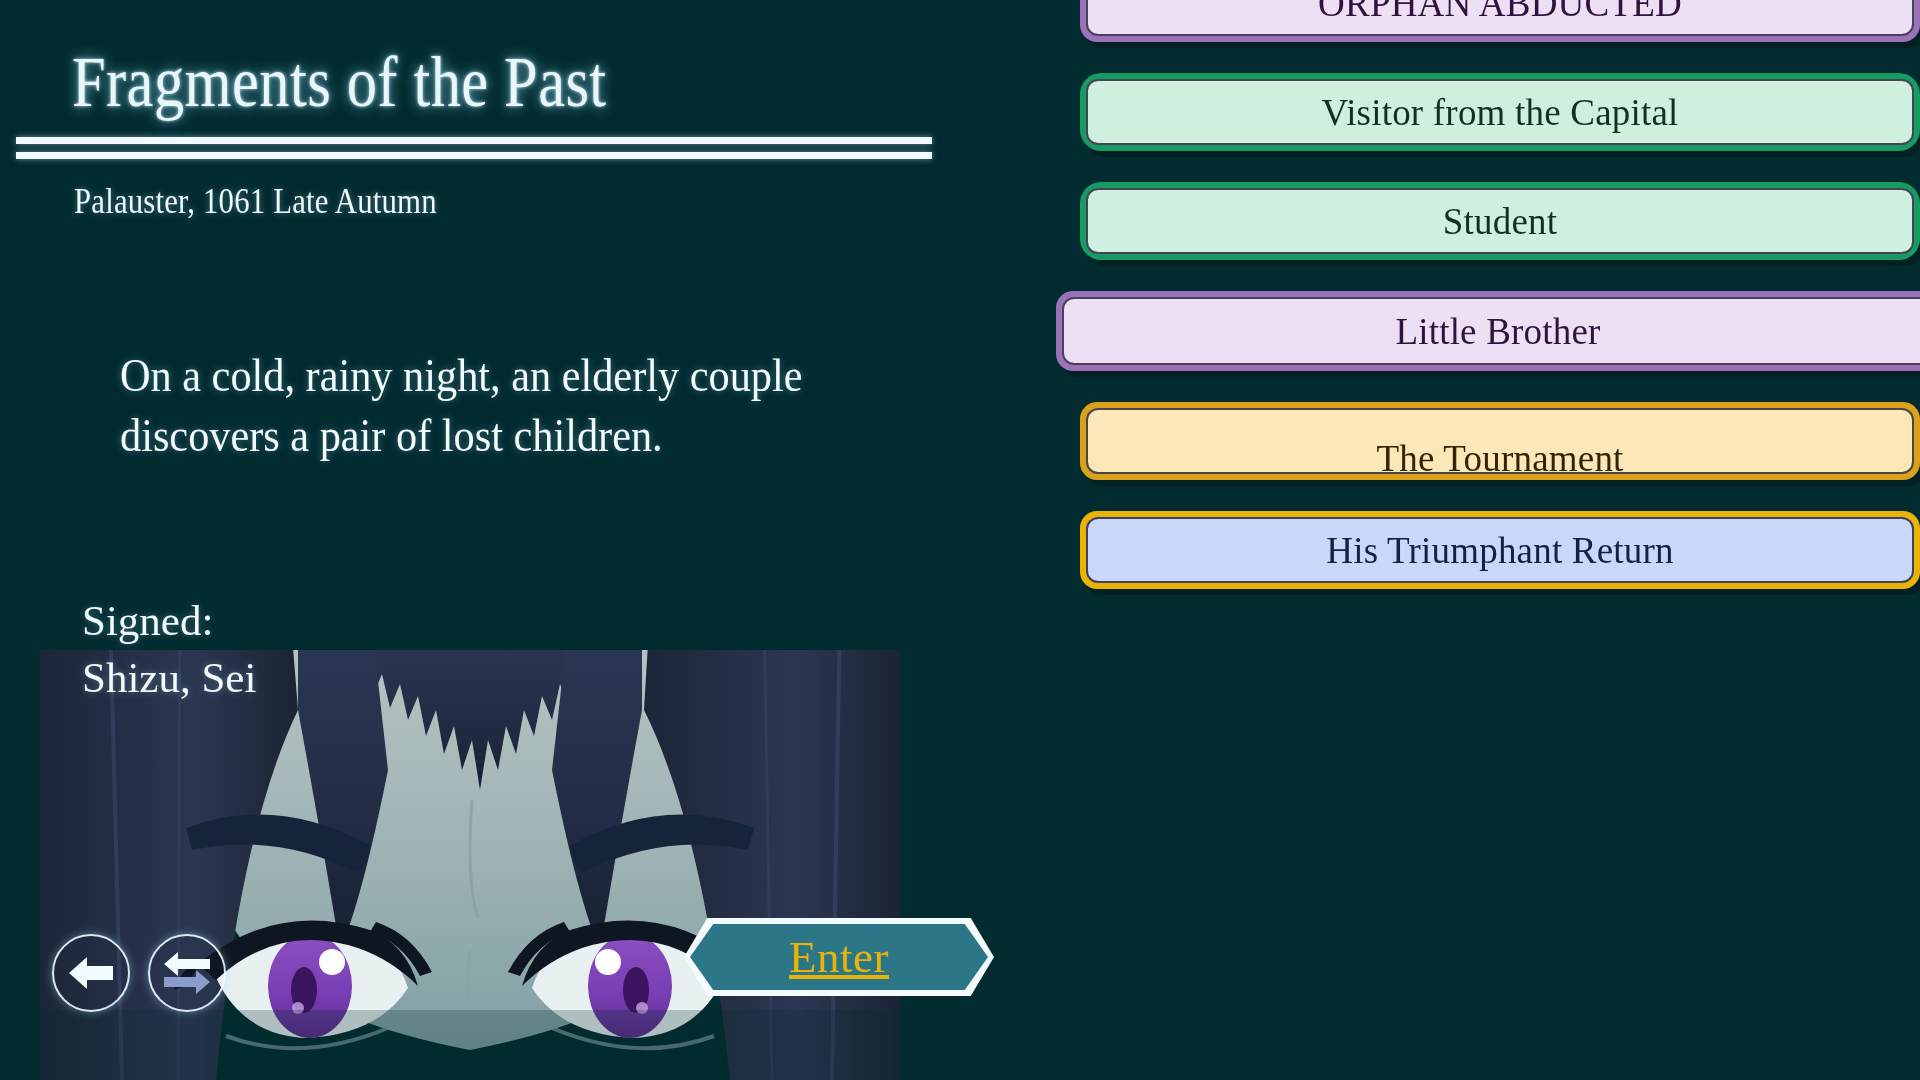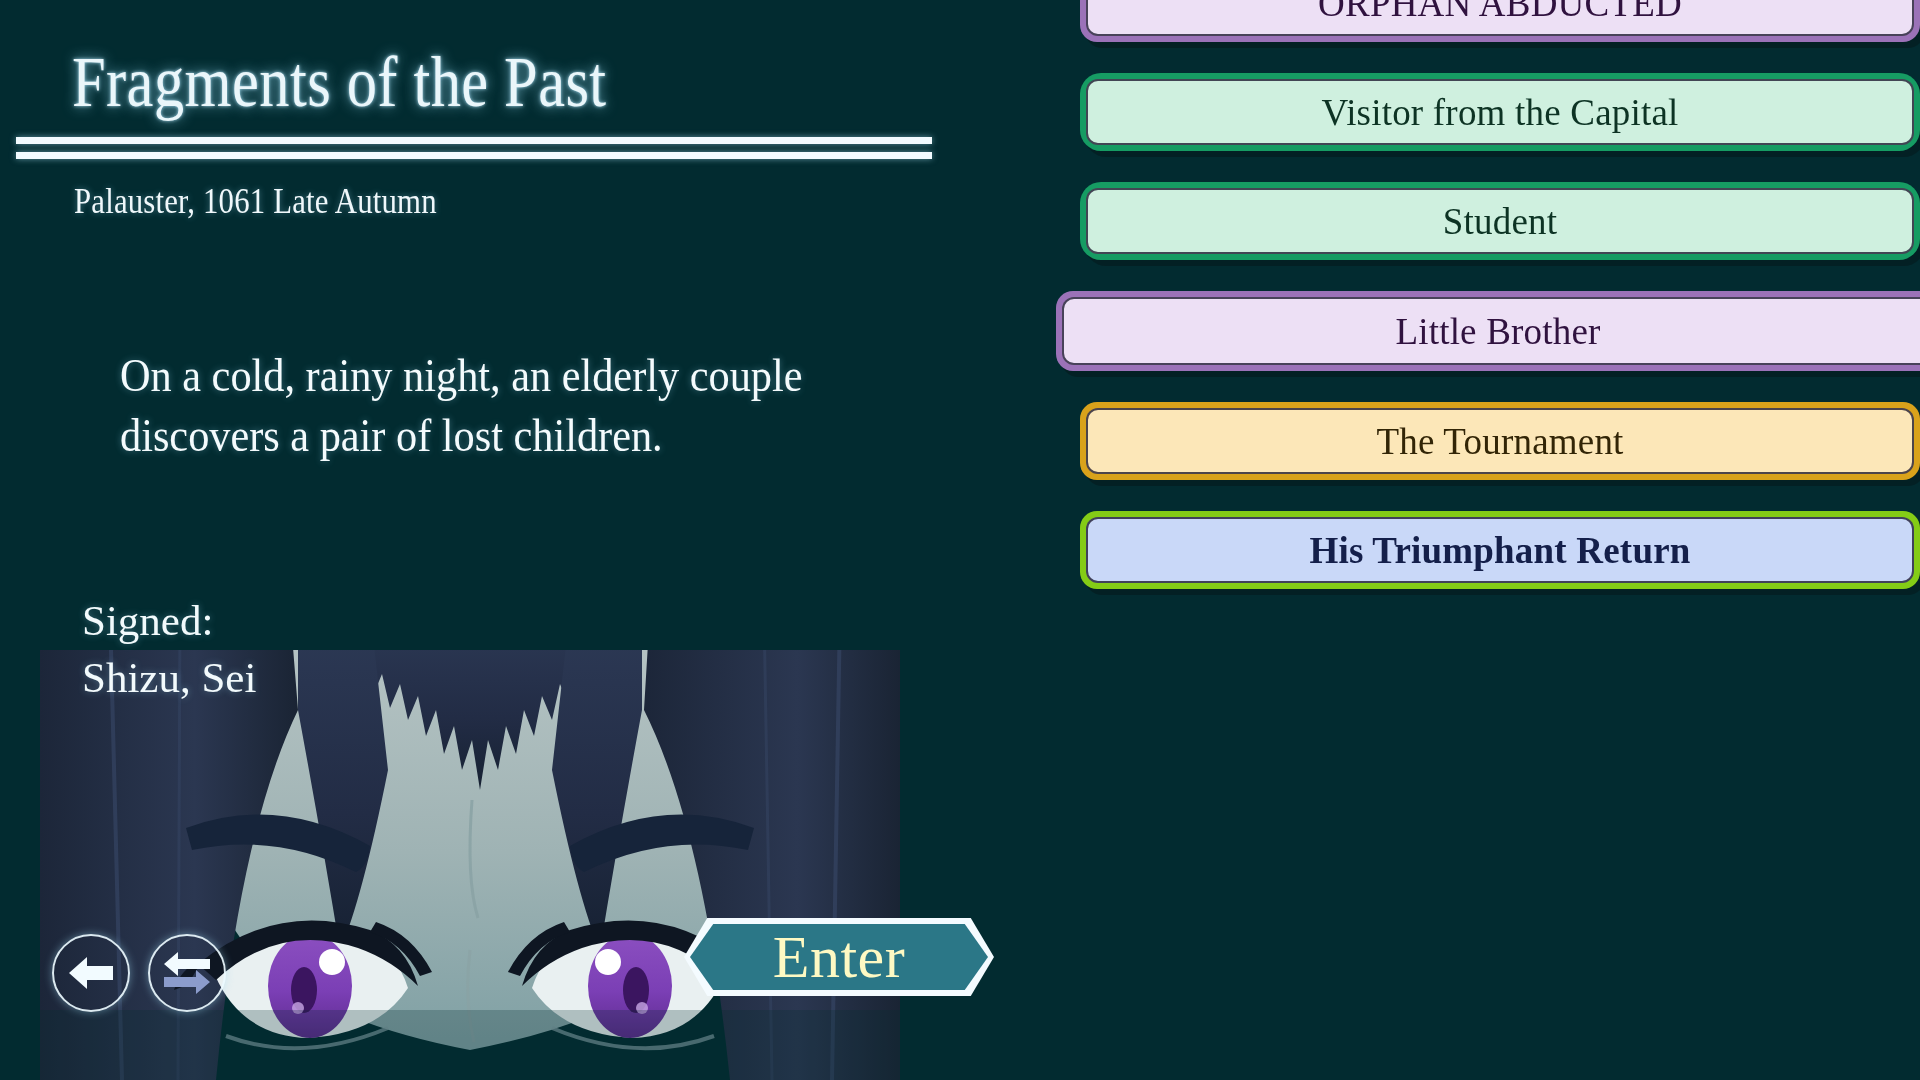--- a/index.html
+++ b/index.html
@@ -90,22 +90,23 @@
     clip-path:polygon(0% 50%, 7.5% 0%, 92.5% 0%, 100% 50%, 92.5% 100%, 7.5% 100%);
     filter:drop-shadow(0 0 7px rgba(160,220,245,.45));
   }
   #enter-btn .hex-inner {
     position:absolute; left:6px; top:6px; right:6px; bottom:6px;
     background:#2b7787;
     clip-path:polygon(0% 50%, 7.8% 0%, 92.2% 0%, 100% 50%, 92.2% 100%, 7.8% 100%);
   }
   #enter-btn .hex-label {
     position:absolute; inset:0; display:flex; align-items:center;
-    justify-content:center; color:#fef9c3; font-size:60px;
+    justify-content:center; color:#eab308; font-size:45px;
     letter-spacing:.5px;
+    text-decoration:underline;
   }
 
   
   #choices {
     position:absolute; left:1080px; top:-36px; width:840px;
   }
   .choice {
     position:relative; width:100%; height:78px; margin-bottom:31px;
     border-radius:17px;
     display:flex; align-items:center; justify-content:center;
@@ -121,24 +122,24 @@
     position:relative; z-index:3;
     font-size:37px; letter-spacing:.2px; white-space:nowrap;
   }
   
   .choice.purple  { background:#9b72b8; }
   .choice.purple  .inner { background:#ede0f5; }
   .choice.purple  .label { color:#30123f; }
   .choice.green   { background:#169c63;border-radius:21px; }
   .choice.green   .inner { background:#cff0df; }
   .choice.green   .label { color:#0d3324; }
-  .choice.gold    { background:#d9a21b; }
+  .choice.gold    { background:#d9a21b;align-items:flex-end; }
   .choice.gold    .inner { background:#fce7b8; }
   .choice.gold    .label { color:#322506; }
-  .choice.blue    { background:#84cc16;font-weight:bold; }
+  .choice.blue    { background:#eab308; }
   .choice.blue    .inner { background:#c9d8f8; }
   .choice.blue    .label { color:#141f4a; }
 
   
   .choice.expanded {
     width:884px; margin-left:-24px; height:80px;
   }
 </style>
 </head>
 <body>

